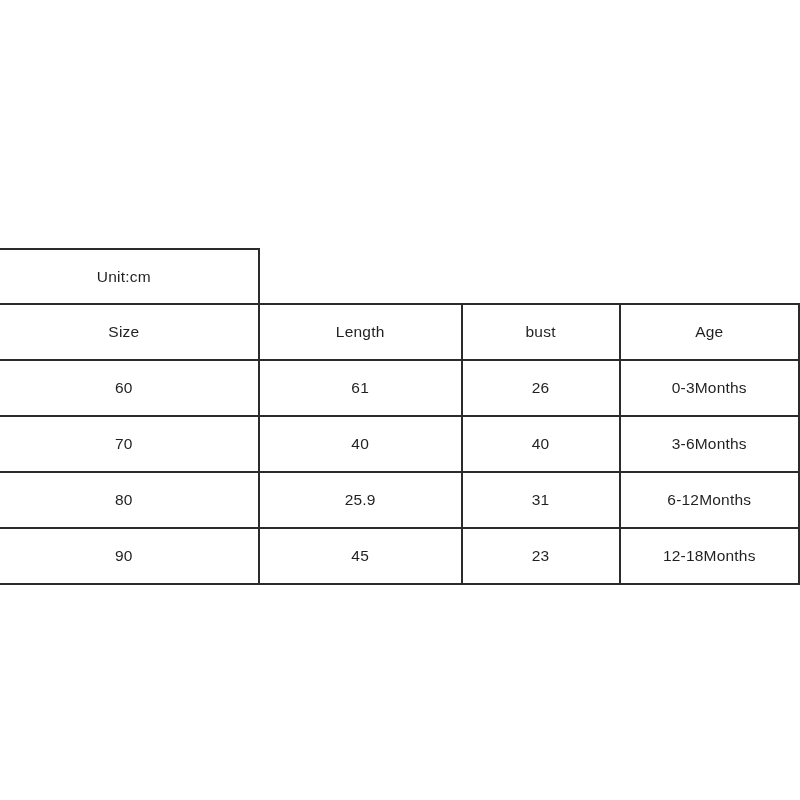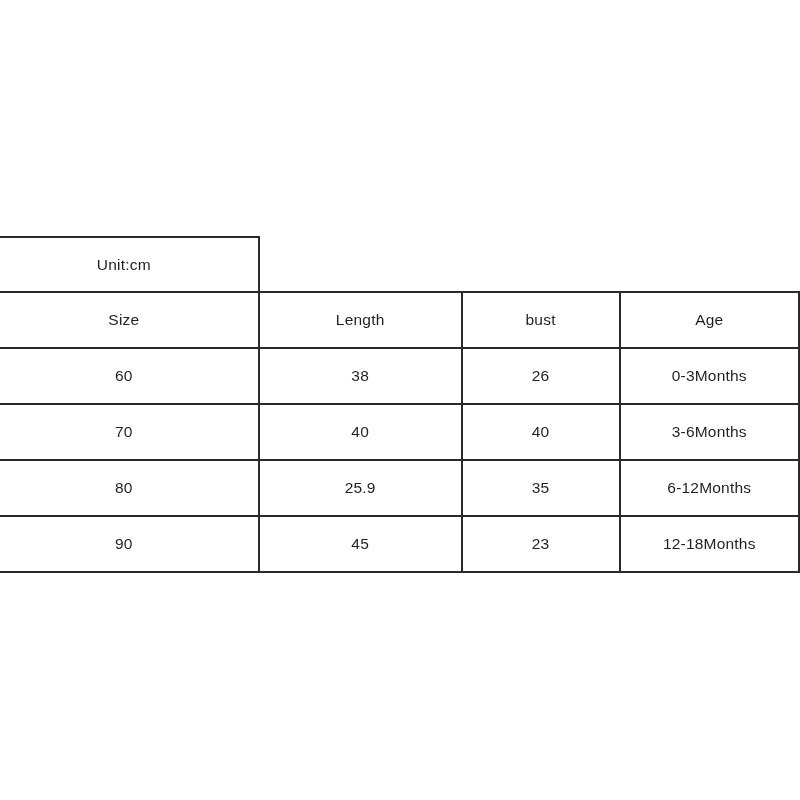--- a/index.html
+++ b/index.html
@@ -13,21 +13,21 @@
     position: relative;
     overflow: hidden;
     font-family: "Liberation Sans", sans-serif;
     color: #231f20;
   }
 
   
   #size-chart {
     position: absolute;
     left: 0px;
-    top: 236px;
+    top: 248px;
     width: 800px;
     height: 323px;
   }
 
   .chart-table {
     border-collapse: collapse;
     table-layout: fixed;
     width: 812px;          
     margin-left: -12px;    
     height: 323px;
@@ -77,36 +77,36 @@
 
       <tr>
         <td class="col-size">Size</td>
         <td class="col-length">Length</td>
         <td class="col-bust">bust</td>
         <td class="col-age">Age</td>
       </tr>
 
       <tr>
         <td class="col-size">60</td>
-        <td class="col-length">38</td>
+        <td class="col-length">61</td>
         <td class="col-bust">26</td>
         <td class="col-age">0-3Months</td>
       </tr>
 
       <tr>
         <td class="col-size">70</td>
         <td class="col-length">40</td>
         <td class="col-bust">40</td>
         <td class="col-age">3-6Months</td>
       </tr>
 
       <tr>
         <td class="col-size">80</td>
         <td class="col-length">25.9</td>
-        <td class="col-bust">35</td>
+        <td class="col-bust">31</td>
         <td class="col-age">6-12Months</td>
       </tr>
 
       <tr>
         <td class="col-size">90</td>
         <td class="col-length">45</td>
         <td class="col-bust">23</td>
         <td class="col-age">12-18Months</td>
       </tr>
     </tbody>

